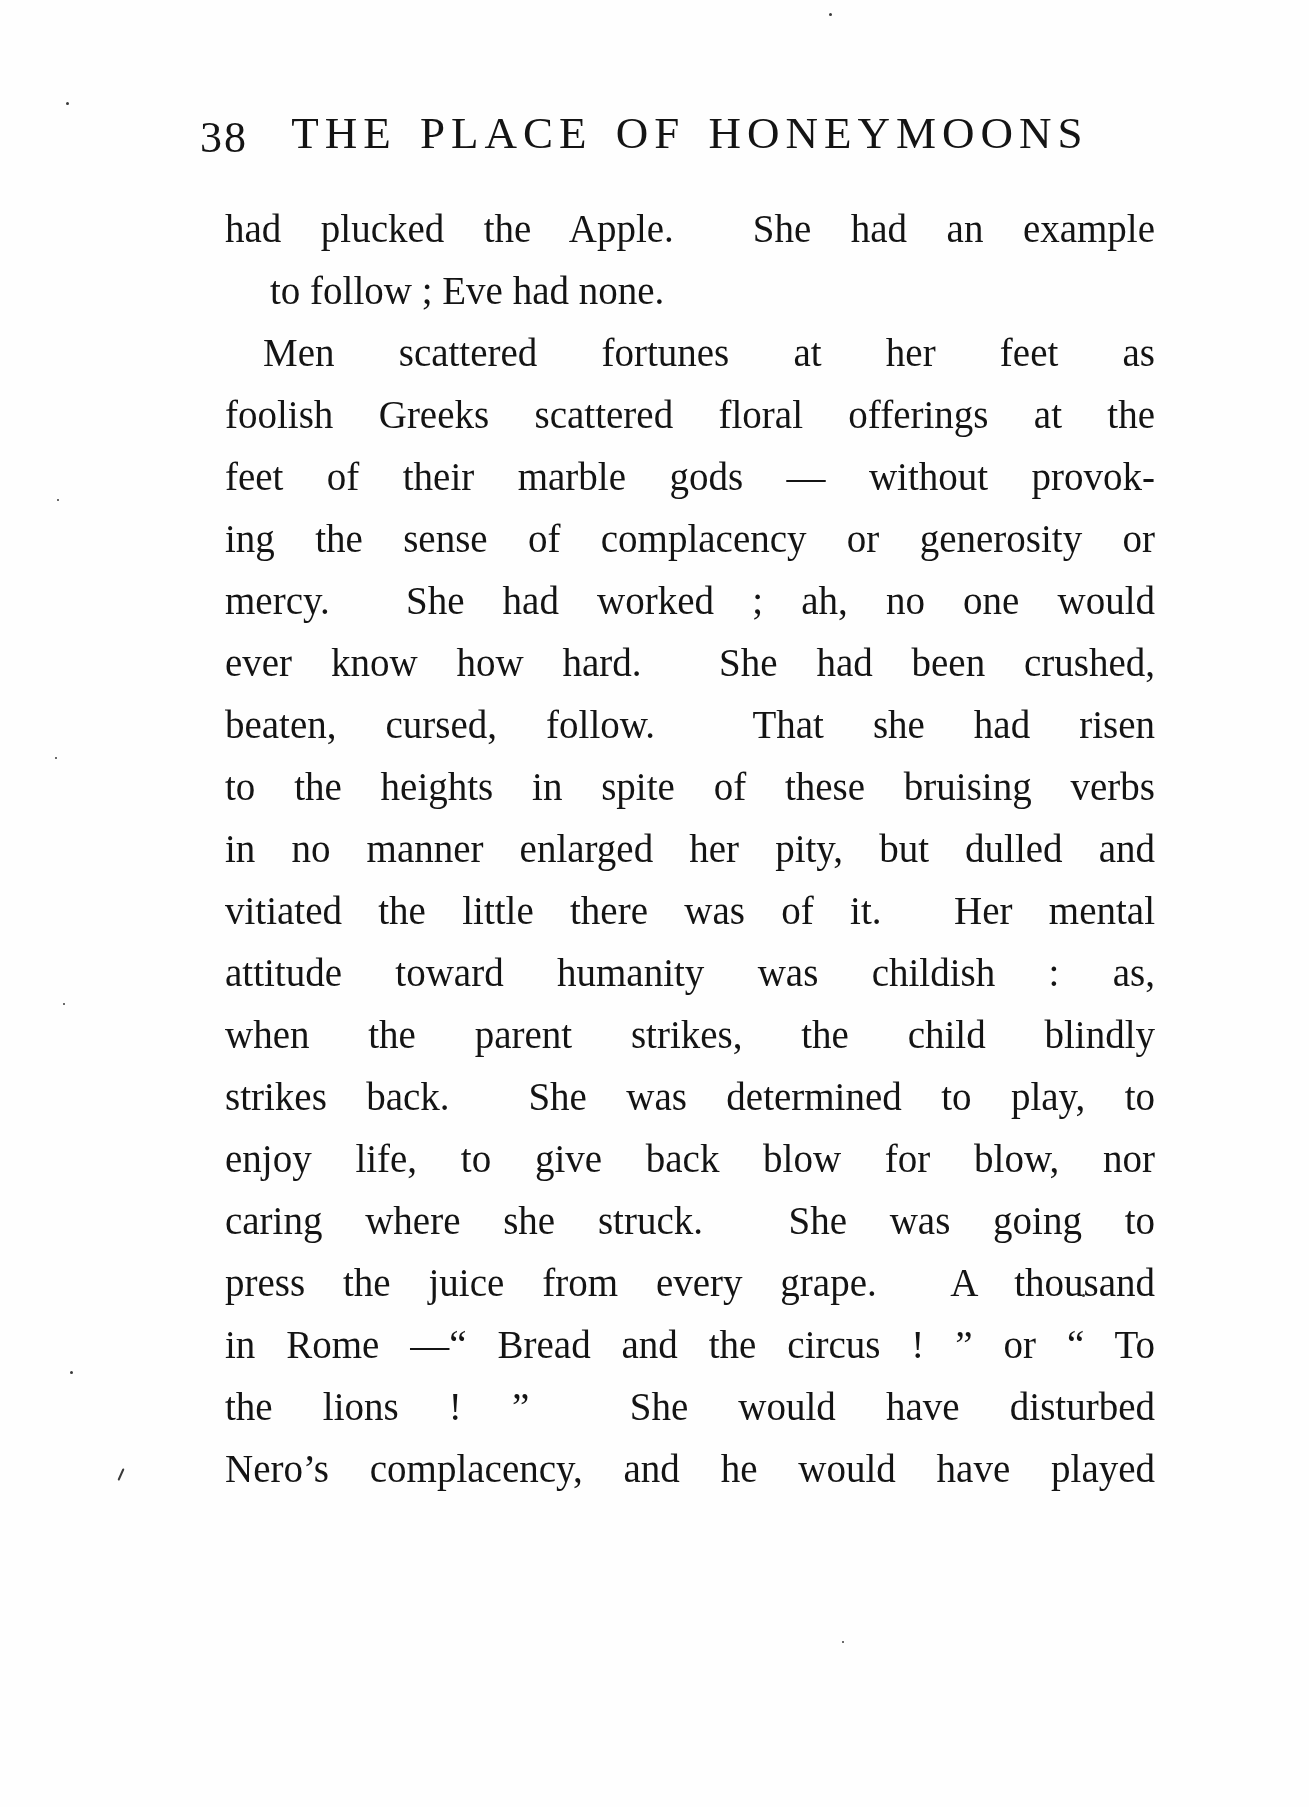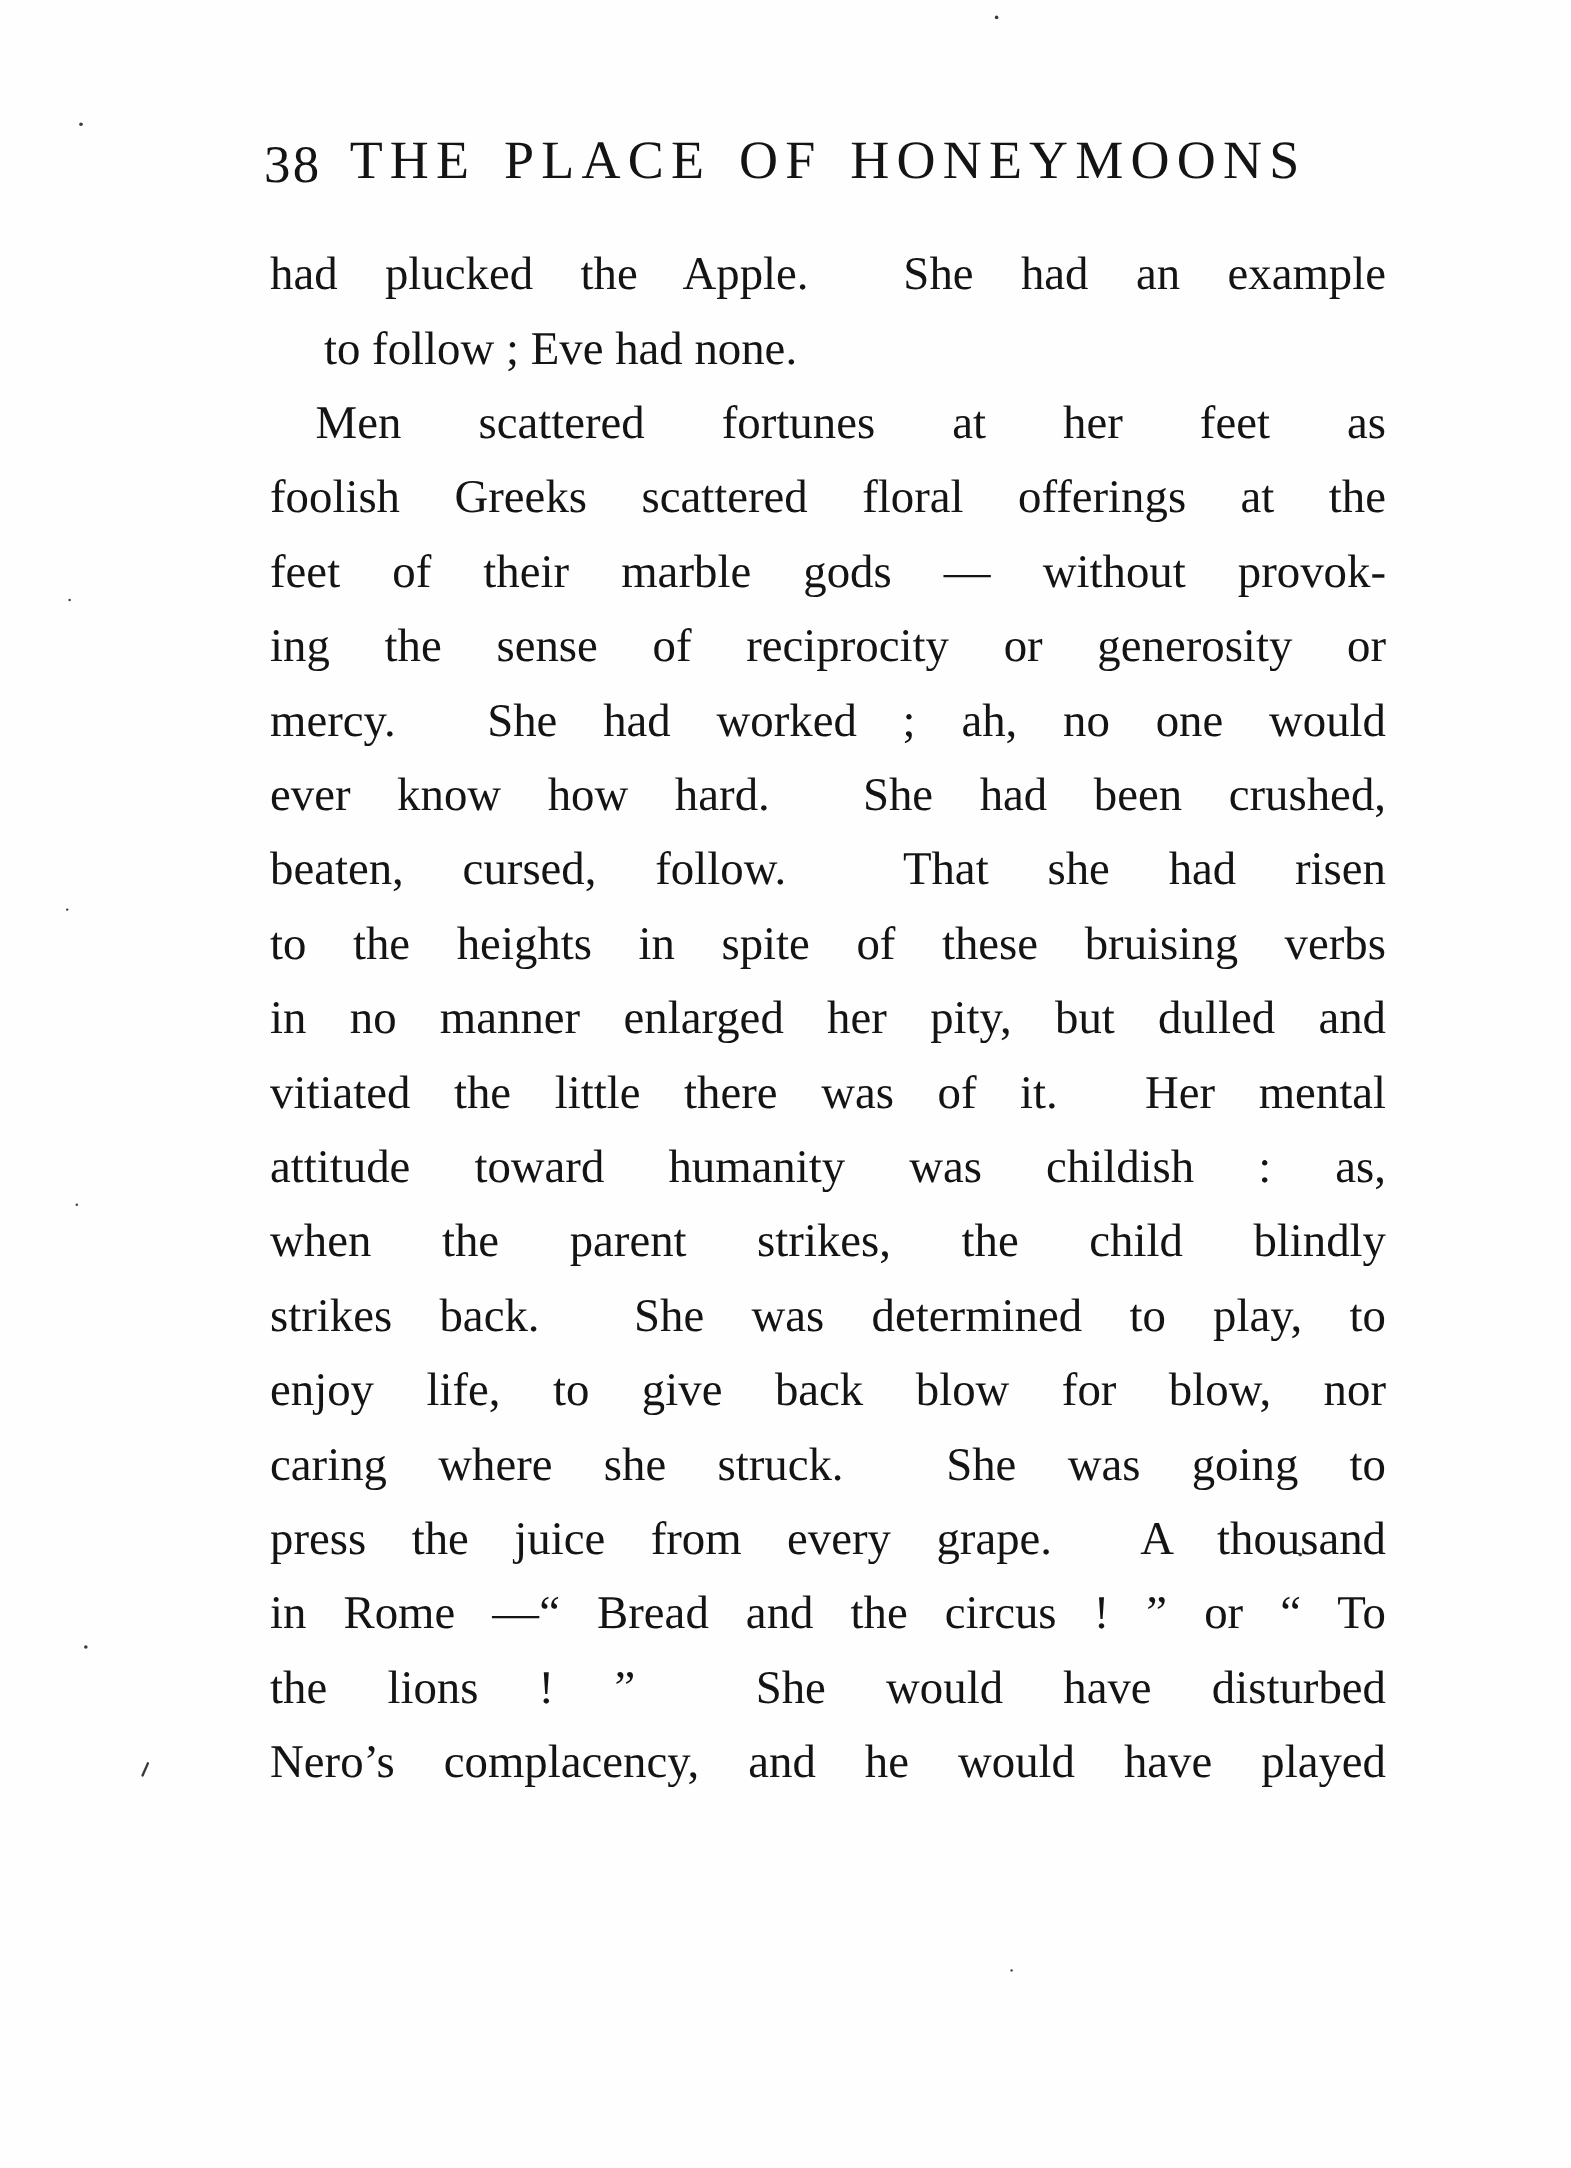--- a/index.html
+++ b/index.html
@@ -12,21 +12,21 @@
     width: 1309px;
     height: 1807px;
     background: #fefefe;
     overflow: hidden;
     font-family: "Liberation Serif", "DejaVu Serif", serif;
     color: #141414;
   }
   
   .header-pagenum {
     position: absolute;
-    left: 220px;
+    left: 200px;
     top: 112px;
     font-size: 44px;
     line-height: 52px;
     letter-spacing: 2px;
   }
   .header-title {
     position: absolute;
     left: 225px;
     top: 104px;
     width: 930px;
@@ -80,21 +80,21 @@
   <div class="header-pagenum">38</div>
 
   <div class="header-title">THE PLACE OF HONEYMOONS</div>
 
   <div class="text-block">
       <div class="line">had plucked the Apple.  She had an example</div>
       <div class="line left">to follow ; Eve had none.</div>
       <div class="line indent">Men scattered fortunes at her feet as</div>
       <div class="line">foolish Greeks scattered floral offerings at the</div>
       <div class="line">feet of their marble gods — without provok-</div>
-      <div class="line">ing the sense of reciprocity or generosity or</div>
+      <div class="line">ing the sense of complacency or generosity or</div>
       <div class="line">mercy.  She had worked ; ah, no one would</div>
       <div class="line">ever know how hard.  She had been crushed,</div>
       <div class="line">beaten, cursed, follow.  That she had risen</div>
       <div class="line">to the heights in spite of these bruising verbs</div>
       <div class="line">in no manner enlarged her pity, but dulled and</div>
       <div class="line">vitiated the little there was of it.  Her mental</div>
       <div class="line">attitude toward humanity was childish : as,</div>
       <div class="line">when the parent strikes, the child blindly</div>
       <div class="line">strikes back.  She was determined to play, to</div>
       <div class="line">enjoy life, to give back blow for blow, nor</div>

